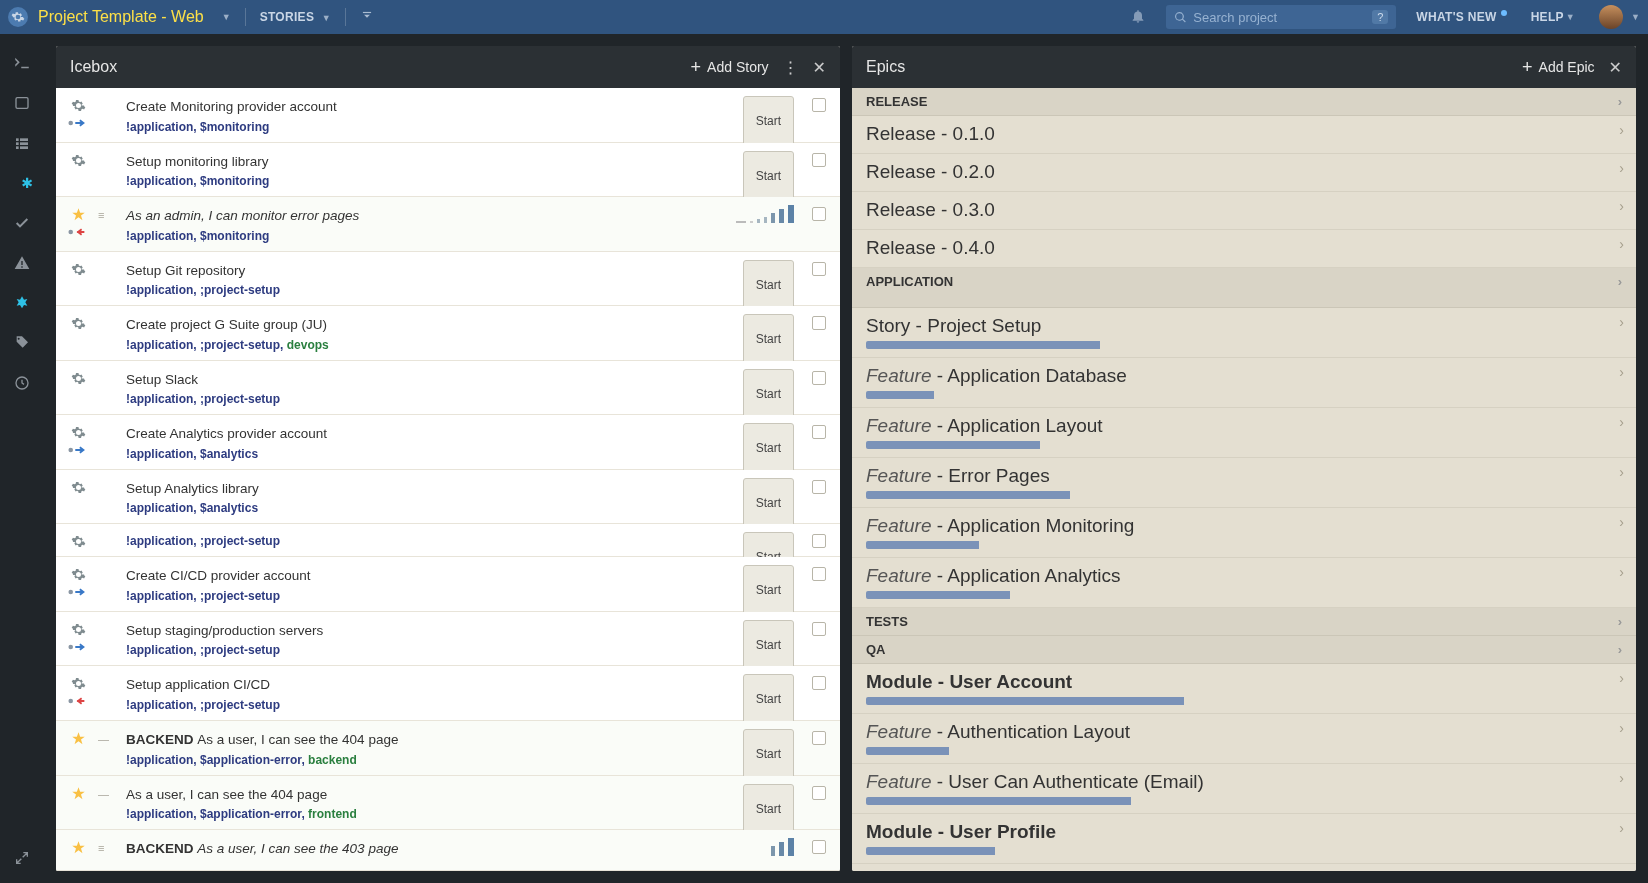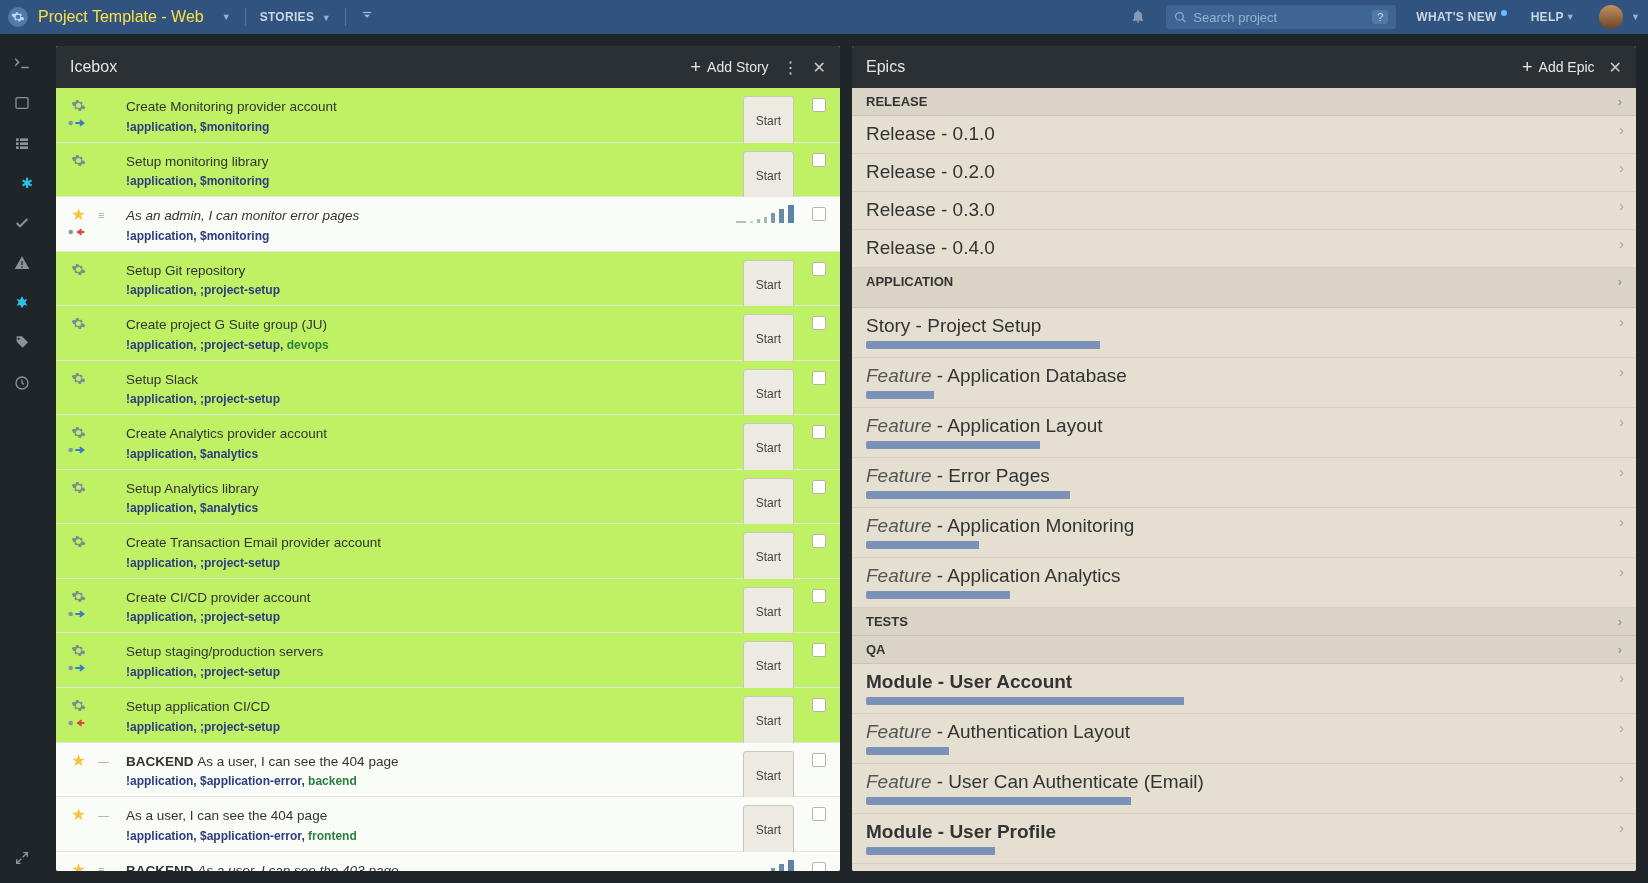--- a/index.html
+++ b/index.html
@@ -39,21 +39,21 @@
 .panel-header .action .plus { font-size: 18px; margin-right: 6px; line-height: 1; }
 .panel-header .iconbtn { margin-left: 14px; cursor: pointer; font-size: 16px; opacity: .85; }
 
 .panel-body { flex: 1; overflow-y: auto; }
 .panel-body::-webkit-scrollbar { width: 10px; }
 .panel-body::-webkit-scrollbar-thumb { background: #bfbcb0; border-radius: 5px; }
 .panel-body::-webkit-scrollbar-track { background: #d8d4c8; }
 
 
 .story { border-bottom: 1px solid #e8e4d9; padding: 10px 16px 8px 70px; position: relative; background: #f3f0e8; }
-.story.chore { background: #bef264; }
+.story.chore { background: #ffffff; }
 .story.feature { background: #fafcf8; }
 .story .type-icon { position: absolute; left: 14px; top: 10px; width: 16px; text-align: center; }
 .story .sub-icon { position: absolute; left: 12px; top: 30px; }
 .story .bars-icon { position: absolute; left: 42px; top: 12px; color: #a8a499; font-size: 11px; letter-spacing: -3px; }
 .story .gear { color: #7f8b8f; }
 .story .star { color: #f9c044; }
 .story .title { font-size: 13.5px; color: #333; margin-bottom: 4px; line-height: 1.3; }
 .story .title.italic { font-style: italic; }
 .story .title .bold { font-weight: 700; font-style: normal; }
 .story .labels { font-size: 12px; color: #2d3b80; font-weight: 600; }
@@ -298,21 +298,20 @@
             </svg></div>
           <div class="title">Setup Analytics library</div>
           <div class="labels"><span class="lbl">!application</span>, <span class="lbl">$analytics</span></div>
           <div class="start-btn">Start</div>
           <div class="check"></div>
         </div>
         <div class="story chore">
           <div class="type-icon gear"><svg width="15" height="15" viewBox="0 0 24 24" fill="currentColor">
               <path d="M12 8a4 4 0 100 8 4 4 0 000-8zm9 4c0 .4 0 .8-.1 1.2l2 1.6-2 3.4-2.4-1c-.6.4-1.3.8-2 1l-.4 2.6h-4l-.4-2.6c-.7-.2-1.4-.6-2-1l-2.4 1-2-3.4 2-1.6C3 12.8 3 12.4 3 12s0-.8 .1-1.2l-2-1.6 2-3.4 2.4 1c.6-.4 1.3-.8 2-1L8 3h4l.4 2.6c.7.2 1.4.6 2 1l2.4-1 2 3.4-2 1.6c.1.4.2.8.2 1.4z"></path>
             </svg></div>
-          <div class="title">Create Transaction Email provider account</div>
           <div class="labels"><span class="lbl">!application</span>, <span class="lbl">;project-setup</span></div>
           <div class="start-btn">Start</div>
           <div class="check"></div>
         </div>
         <div class="story chore">
           <div class="type-icon gear"><svg width="15" height="15" viewBox="0 0 24 24" fill="currentColor">
               <path d="M12 8a4 4 0 100 8 4 4 0 000-8zm9 4c0 .4 0 .8-.1 1.2l2 1.6-2 3.4-2.4-1c-.6.4-1.3.8-2 1l-.4 2.6h-4l-.4-2.6c-.7-.2-1.4-.6-2-1l-2.4 1-2-3.4 2-1.6C3 12.8 3 12.4 3 12s0-.8 .1-1.2l-2-1.6 2-3.4 2.4 1c.6-.4 1.3-.8 2-1L8 3h4l.4 2.6c.7.2 1.4.6 2 1l2.4-1 2 3.4-2 1.6c.1.4.2.8.2 1.4z"></path>
             </svg></div>
           <div class="sub-icon">
             <svg width="20" height="10" viewBox="0 0 22 10">

